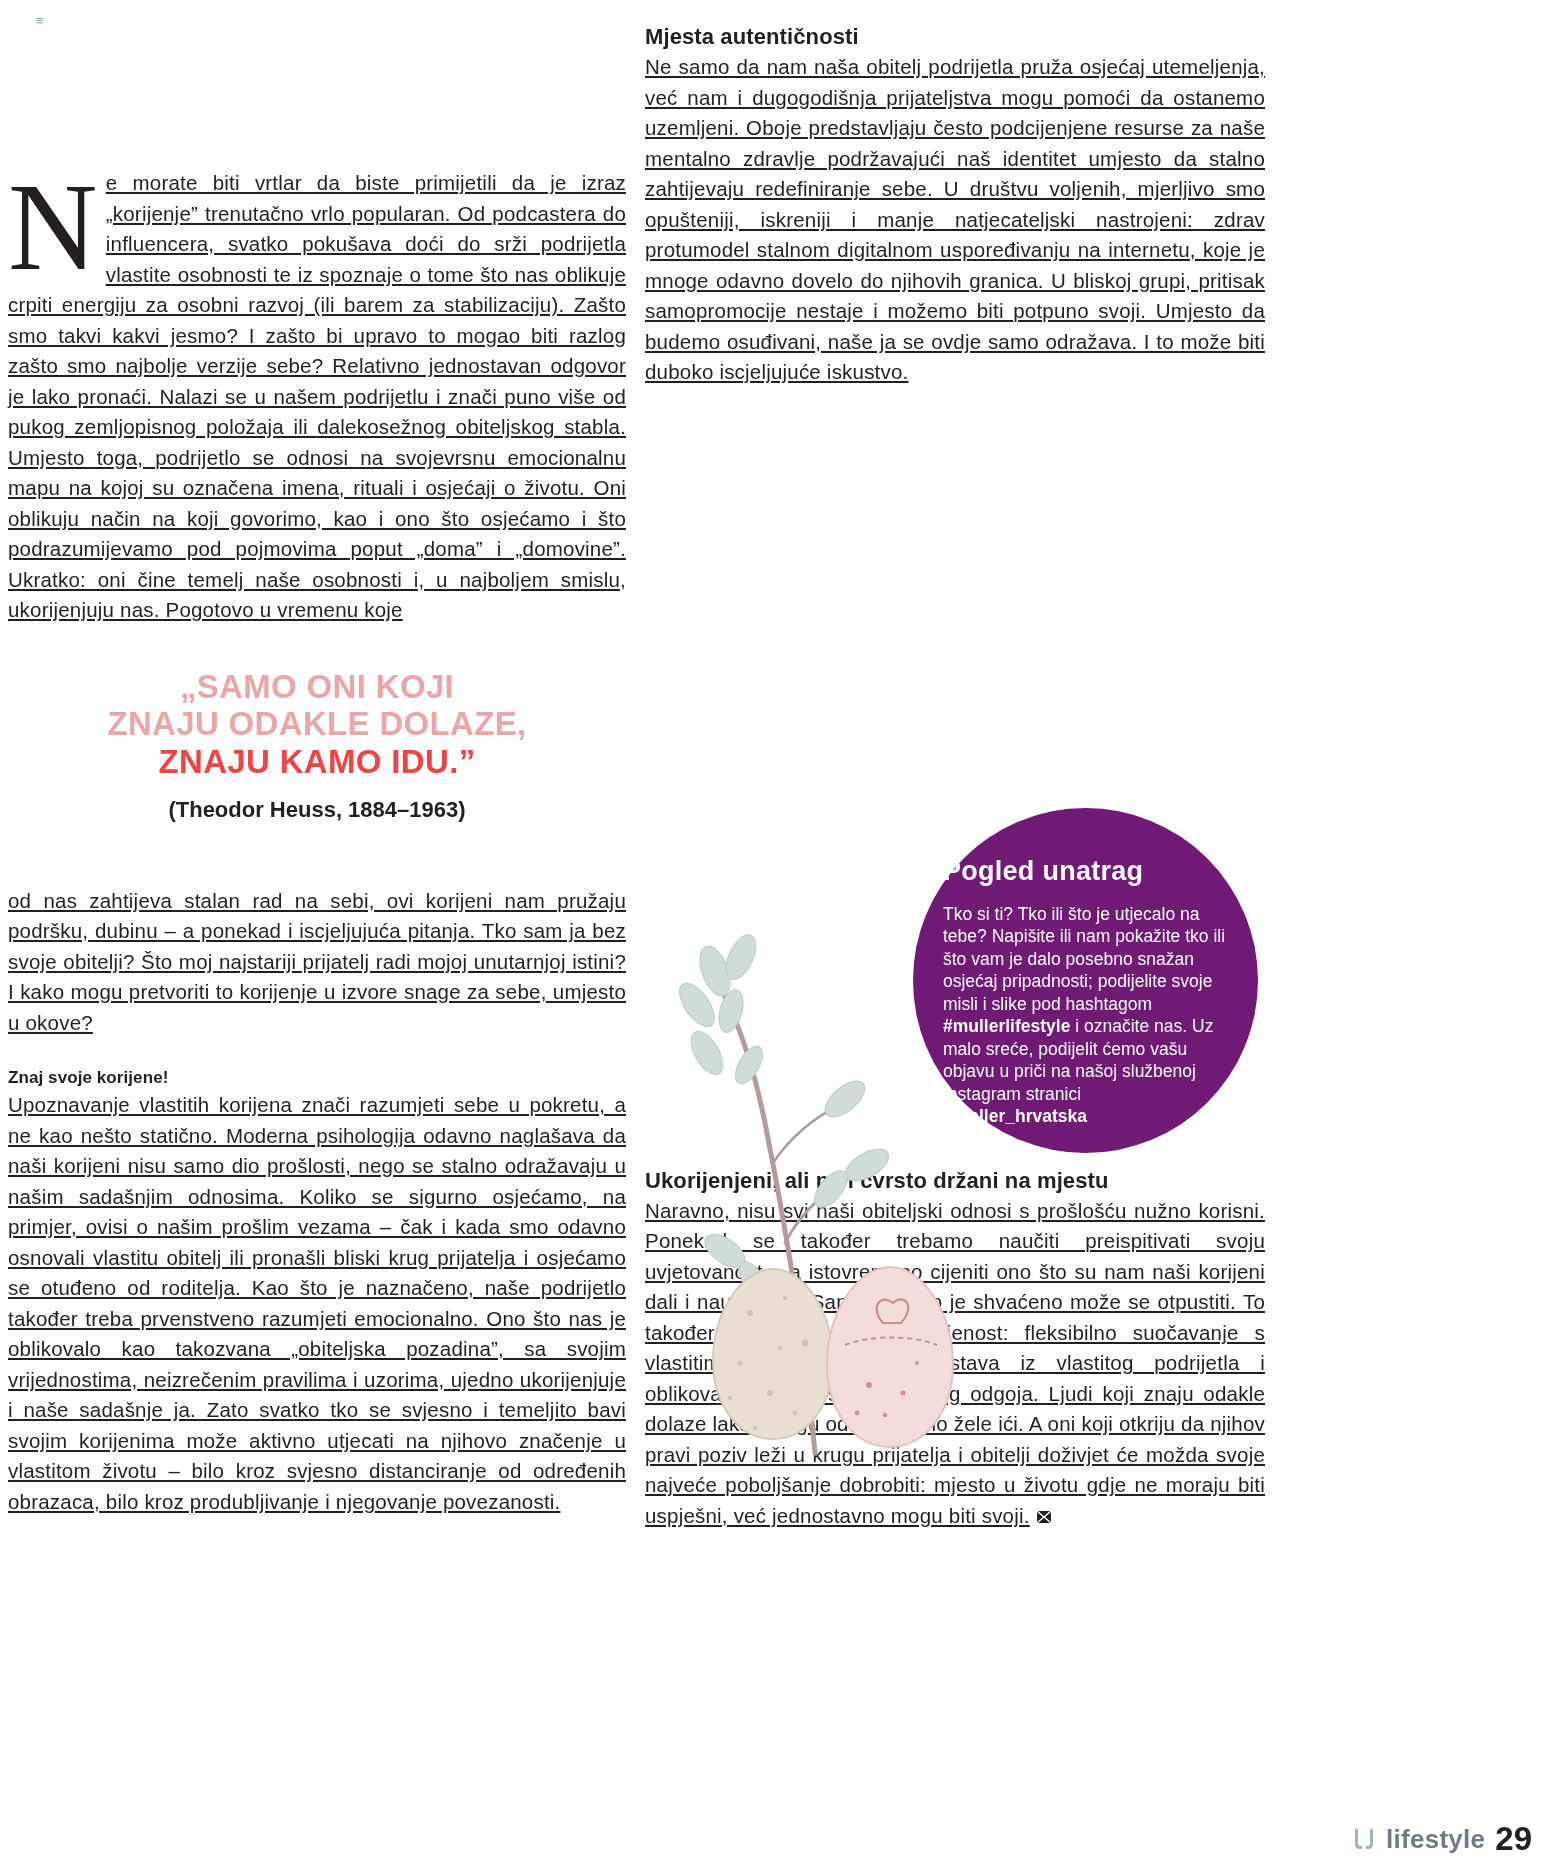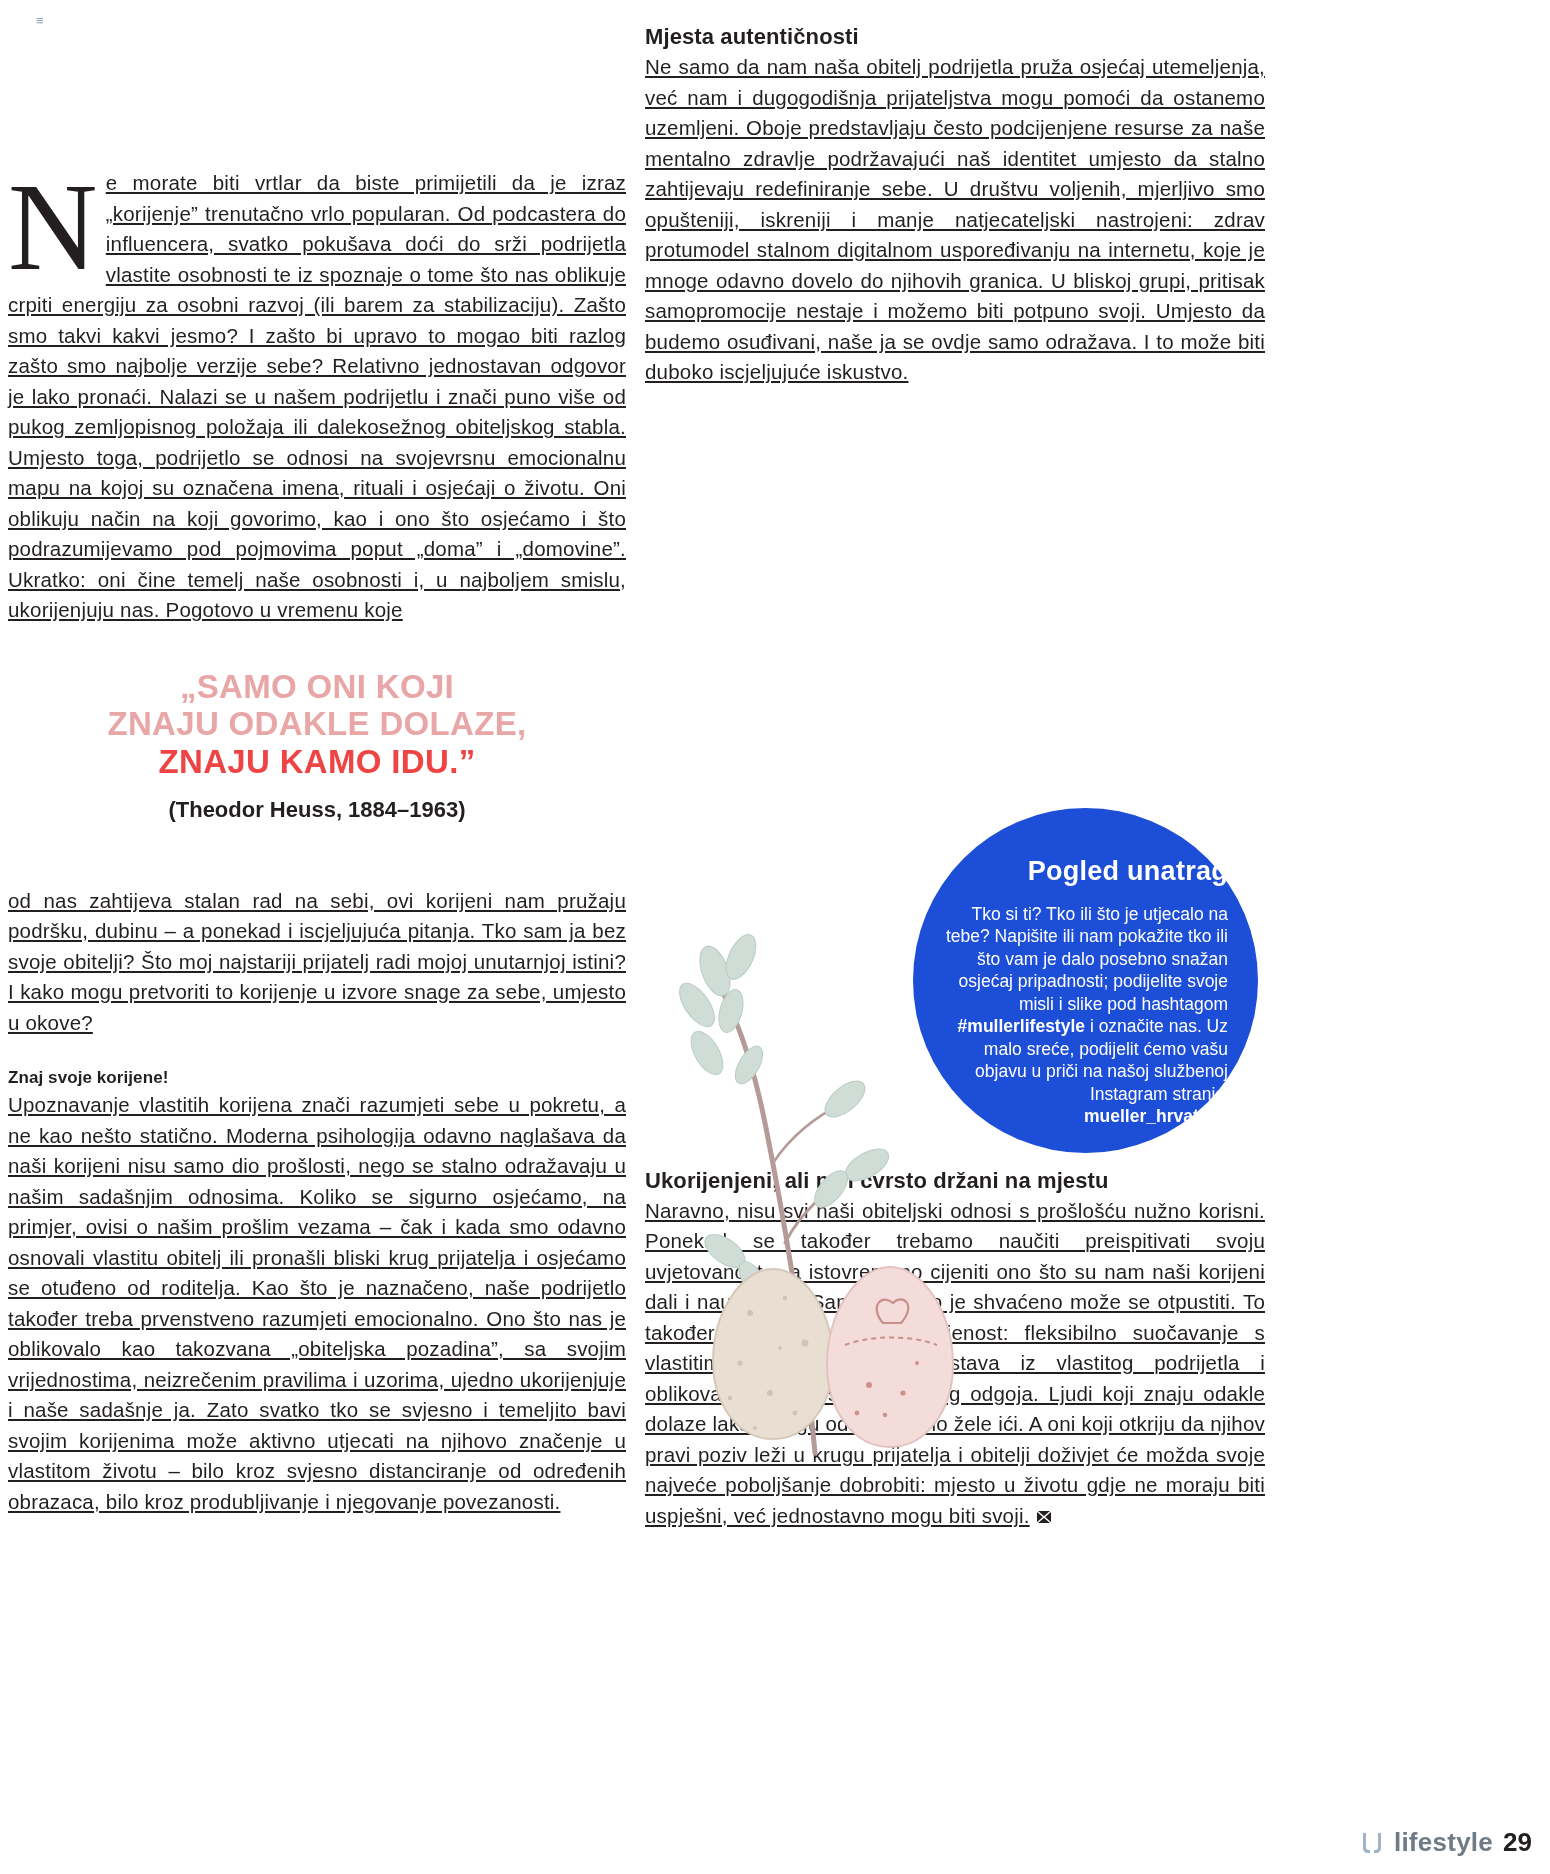--- a/index.html
+++ b/index.html
@@ -116,23 +116,23 @@
   }
 
   
   .pink-circle {
     position: absolute;
     left: 268px;
     top: 420px;
     width: 345px;
     height: 345px;
     border-radius: 50%;
-    background: #1d4ed8;
+    background: #701a75;
     color: #ffffff;
-    text-align: right;
+    text-align: left;
     box-sizing: border-box;
     padding: 48px 30px 0 30px;
     z-index: 3;
   }
   .circle-title {
     font-size: 27px;
     font-weight: bold;
     letter-spacing: 0.01em;
     margin-bottom: 16px;
   }
@@ -166,21 +166,21 @@
     height: 24px;
     color: #9fb4c6;
   }
   .footer-brand {
     font-size: 26px;
     color: #6f7b86;
     font-weight: 700;
     letter-spacing: 0.01em;
   }
   .footer-page {
-    font-size: 26px;
+    font-size: 33px;
     color: #231f20;
     font-weight: bold;
   }
 
   .end-mark {
     display: inline-block;
     width: 16px;
     height: 14px;
     margin-left: 6px;
     vertical-align: -1px;

